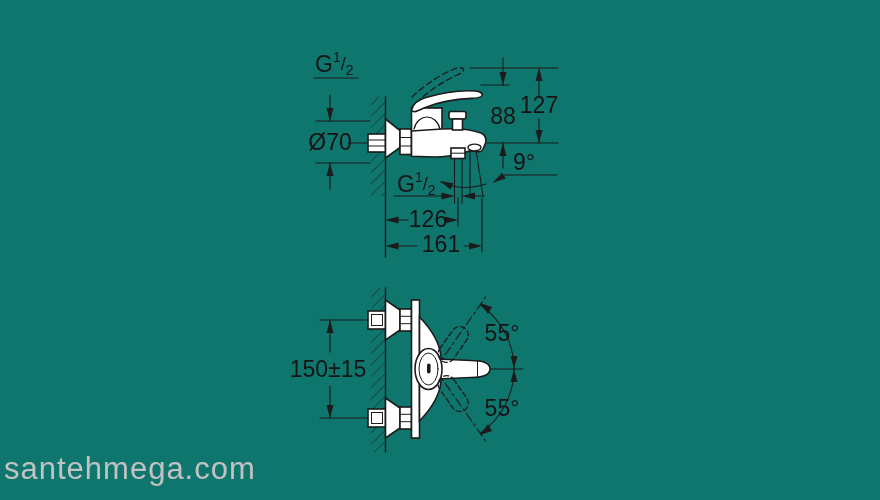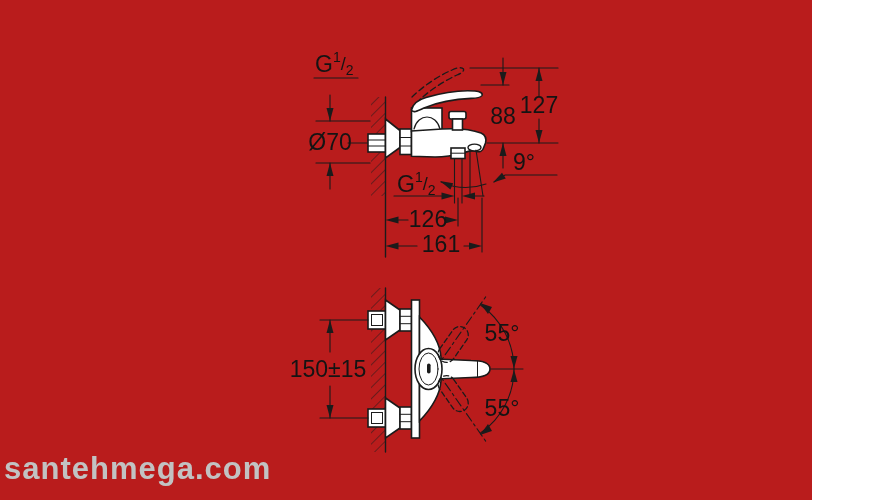--- a/index.html
+++ b/index.html
@@ -1,24 +1,24 @@
 <!DOCTYPE html>
 <html><head>
 <meta charset="utf-8">
 <style>
   html,body{margin:0;padding:0;background:#fff;}
-  .canvas{position:relative;width:812px;height:500px;background:#b91c1c;overflow:hidden;
+  .canvas{position:relative;width:880px;height:500px;background:#0f766e;overflow:hidden;
           font-family:"Liberation Sans",sans-serif;}
   svg text{font-family:"Liberation Sans",sans-serif;fill:#141414;}
   .dim{font-size:23px;}
   .thread-main{font-size:23px;}
   .thread-sup{font-size:14px;}
   .thread-slash{font-size:18px;}
   .watermark{position:absolute;left:4px;top:452px;font-size:31px;line-height:1.1;
-             color:#c2c2c2;letter-spacing:1px;user-select:none;font-weight:bold;}
+             color:#c2c2c2;letter-spacing:1px;user-select:none;}
 </style>
 </head>
 <body>
 
 <div class="canvas">
   <svg width="880" height="500" viewBox="0 0 880 500">
     <defs>
       <pattern id="hatch" width="8" height="8" patternUnits="userSpaceOnUse" patternTransform="rotate(45)">
         <line x1="0" y1="0" x2="0" y2="8" stroke="#1b1b1b" stroke-width="1"></line>
       </pattern>

